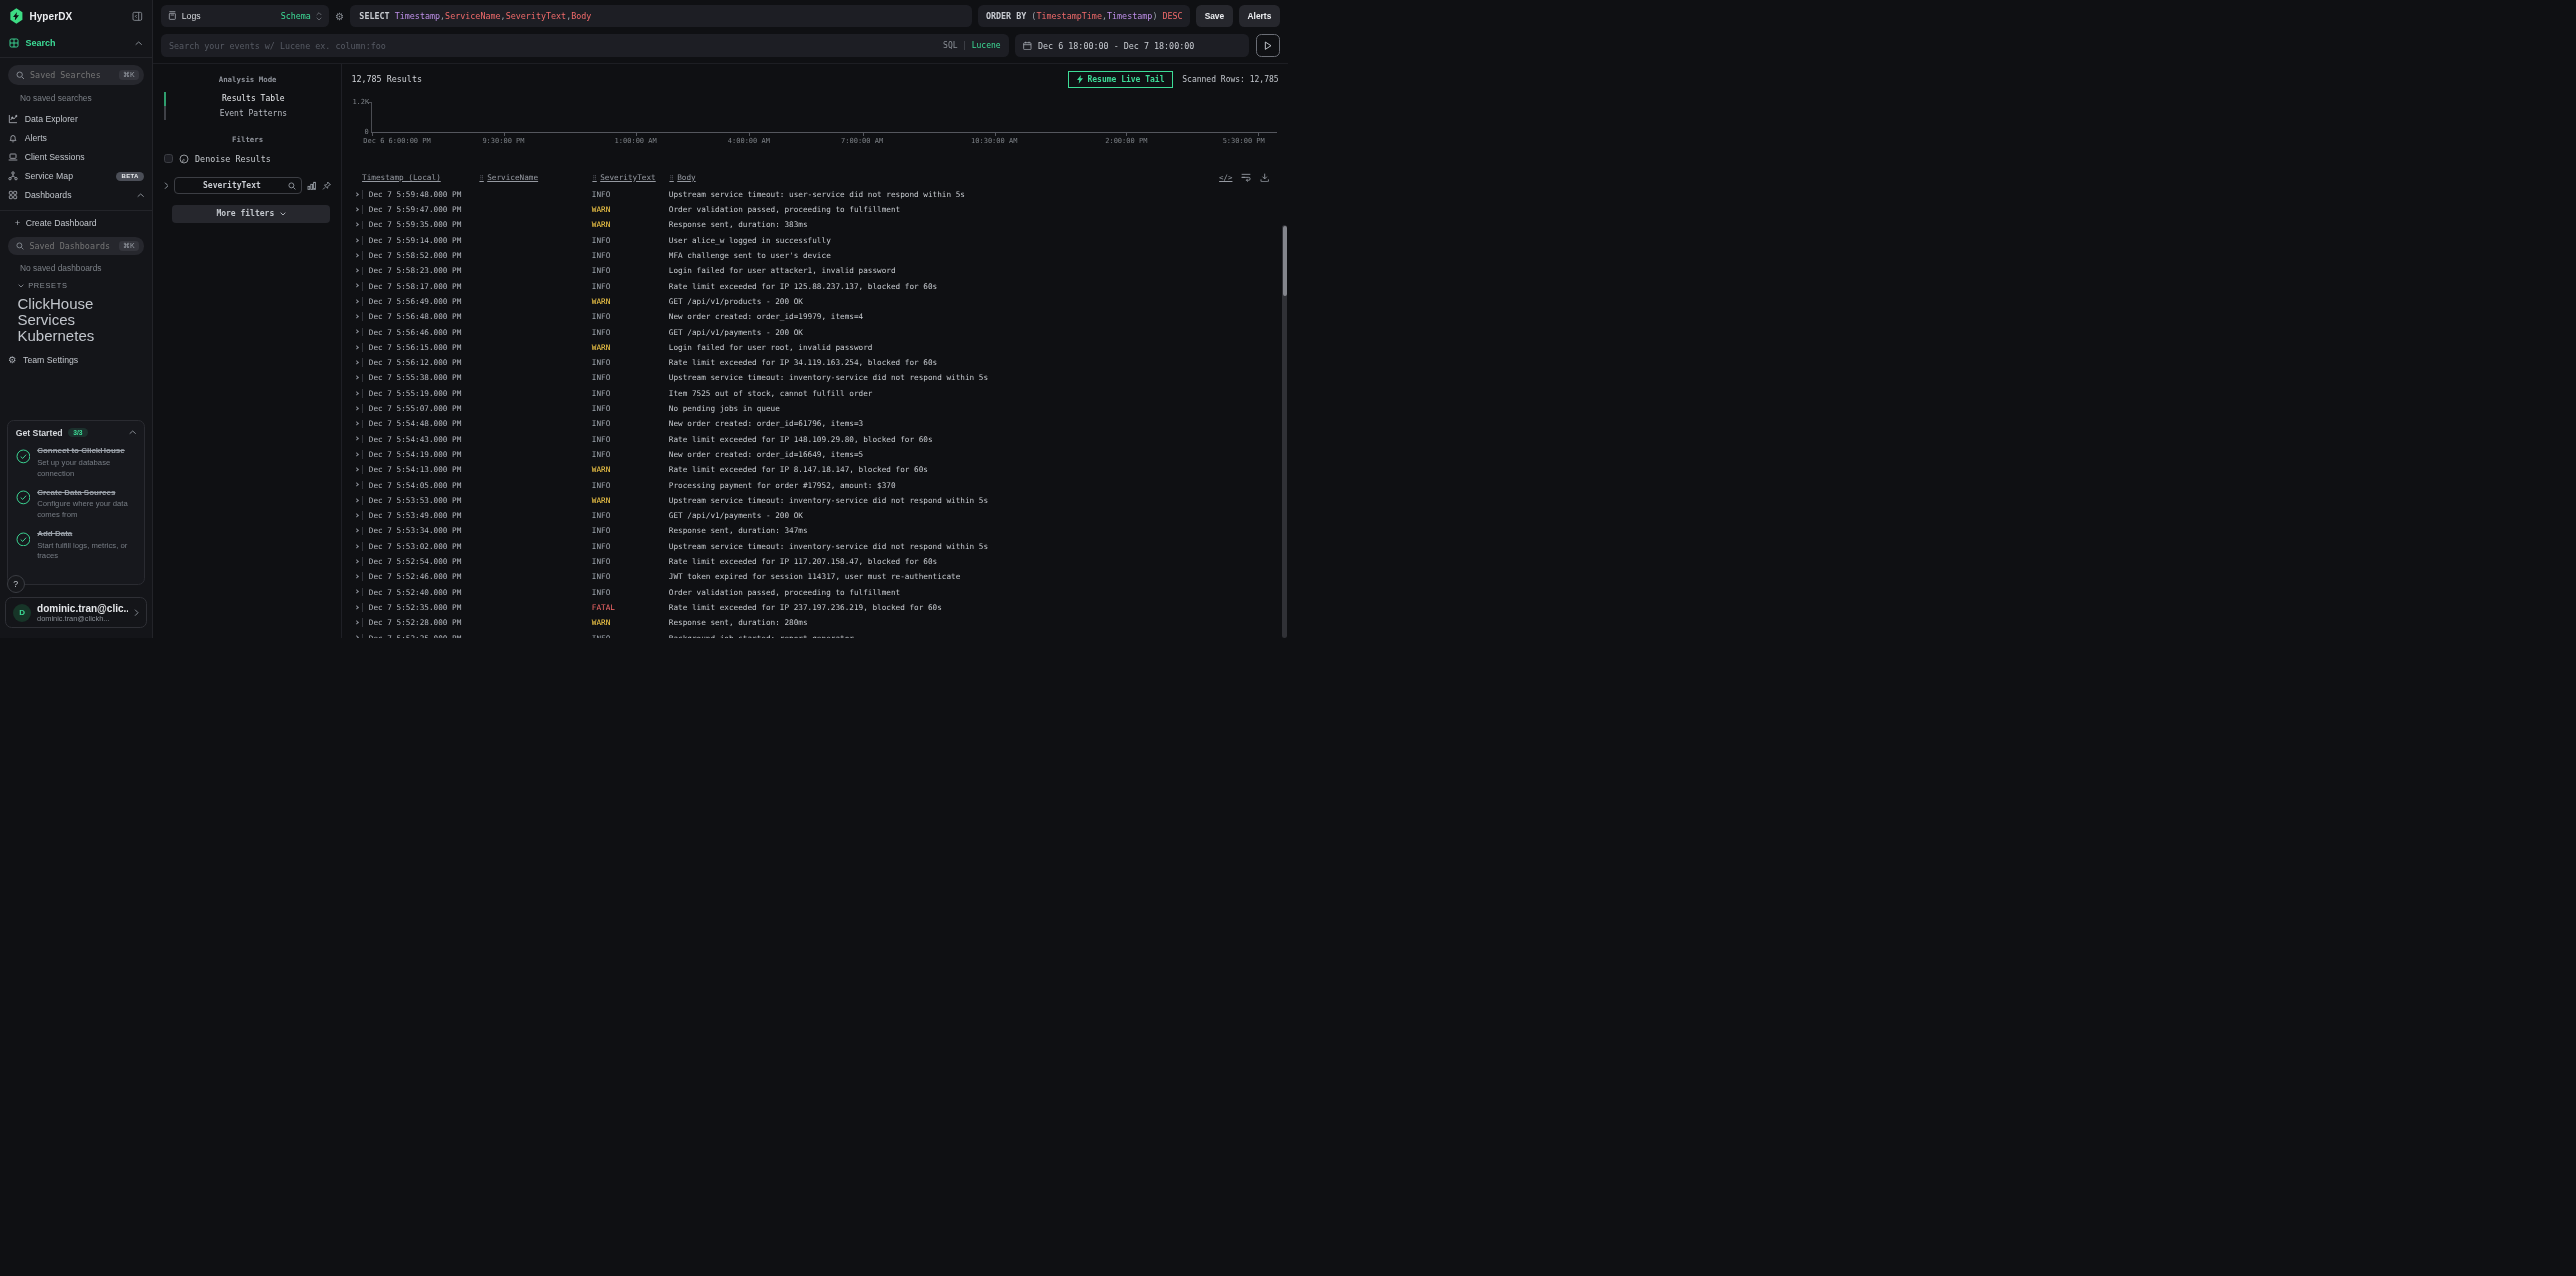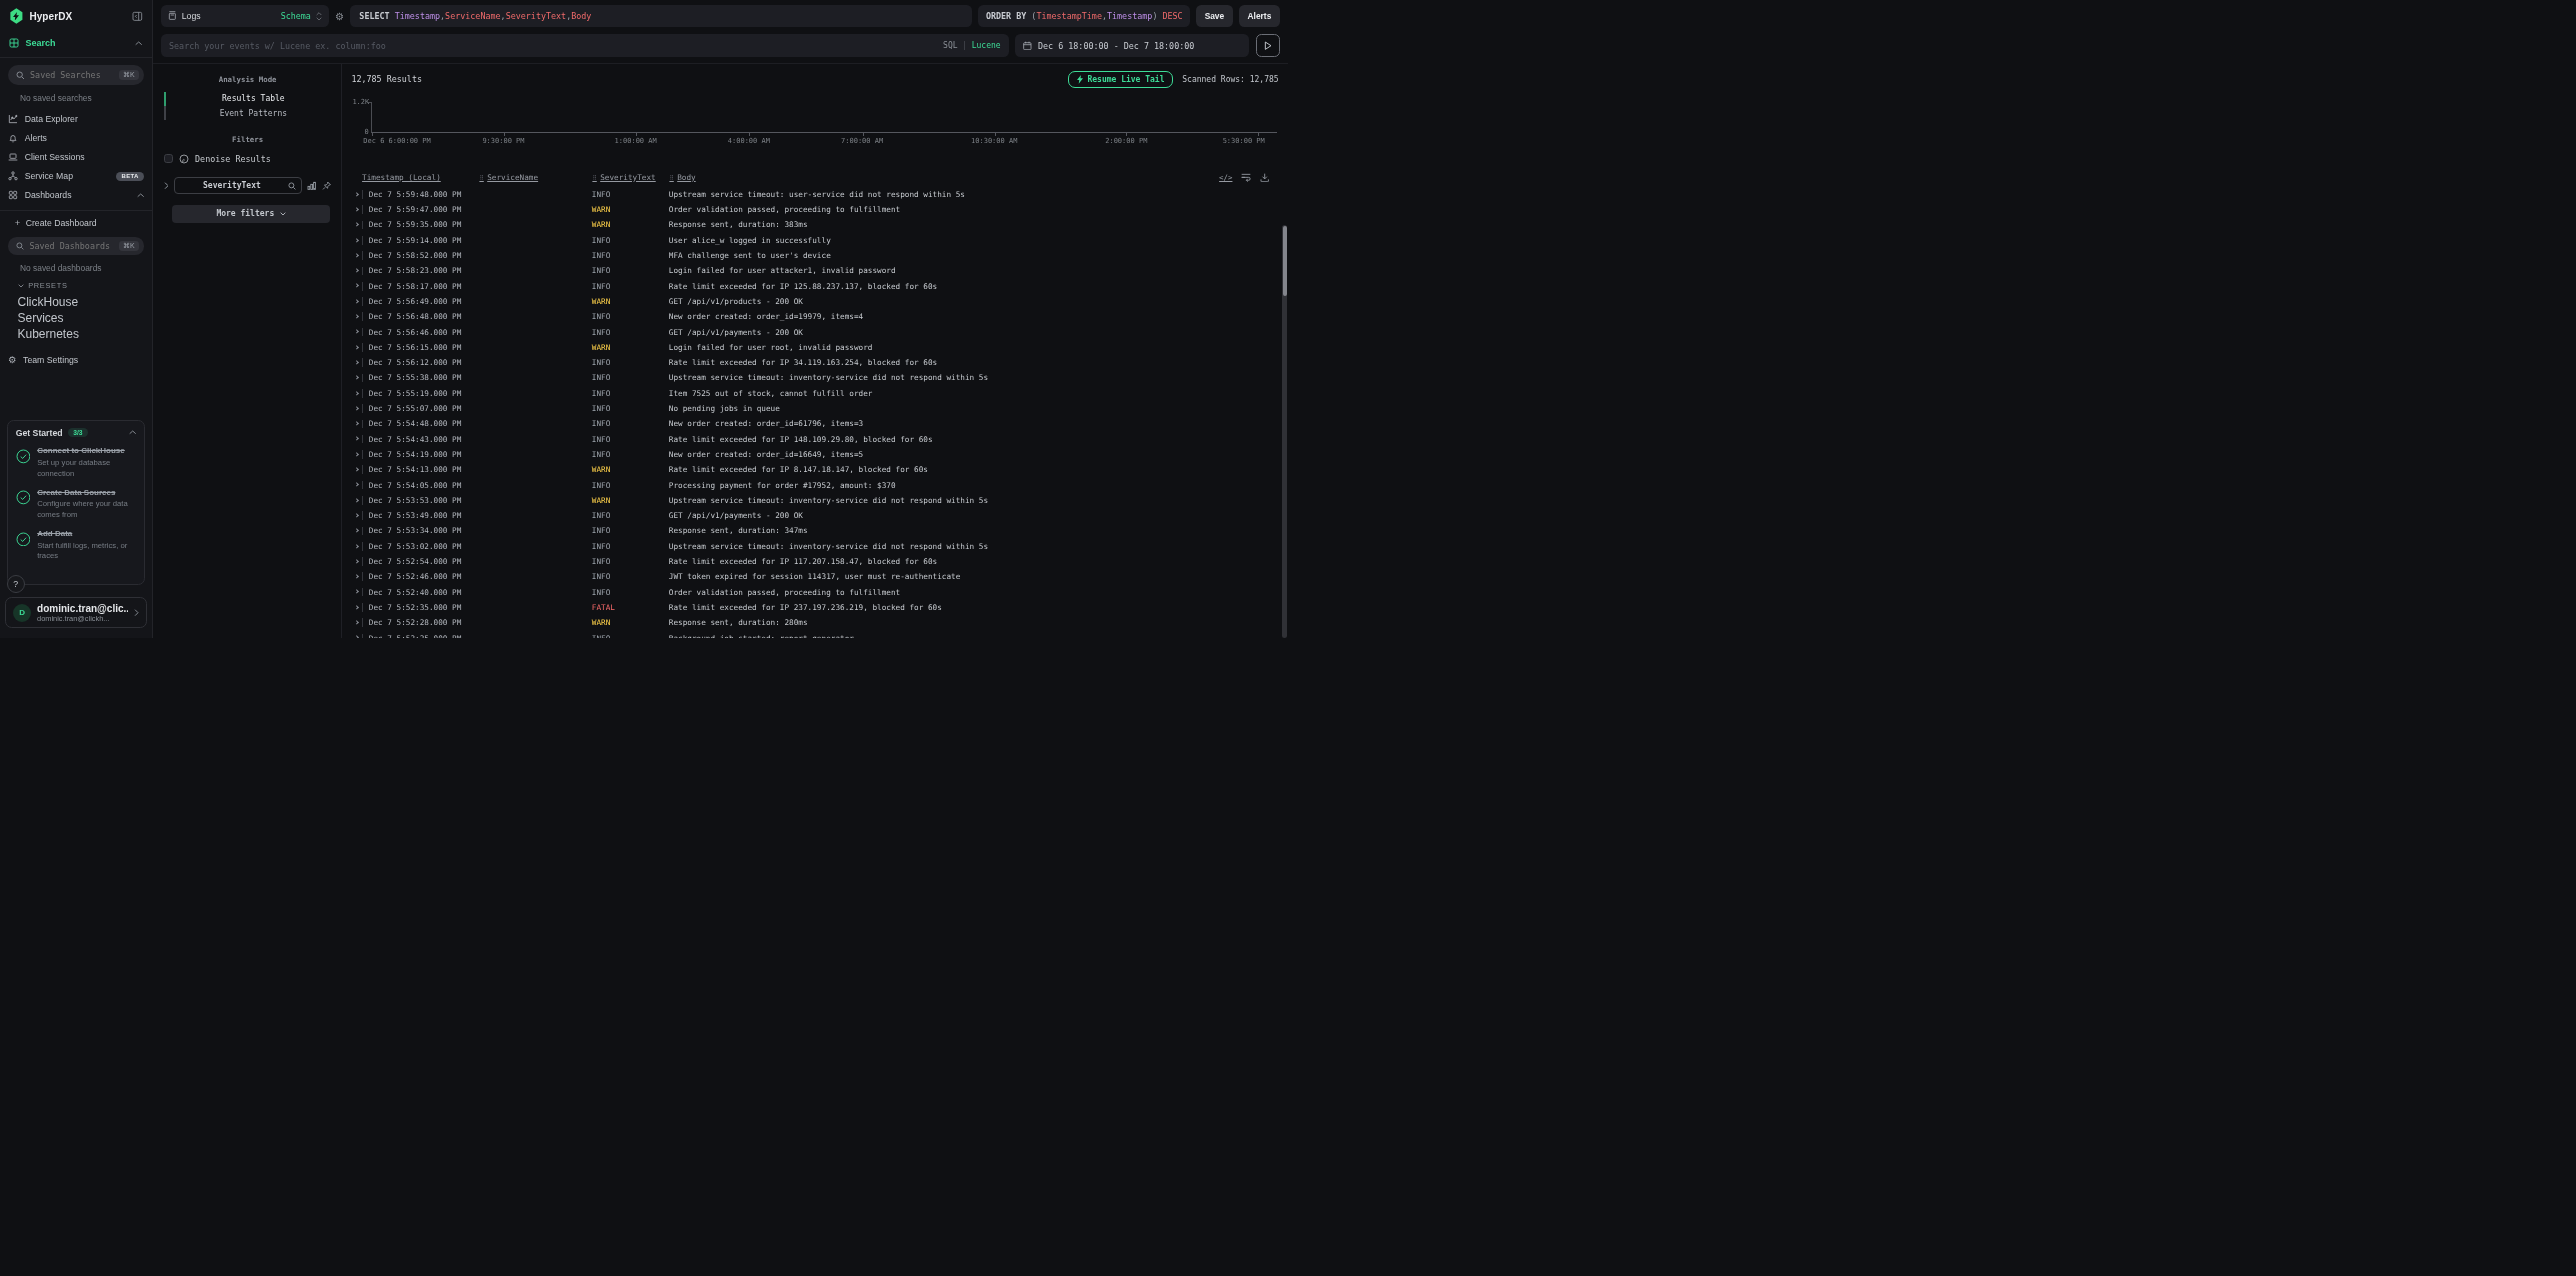--- a/index.html
+++ b/index.html
@@ -35,21 +35,21 @@
   .empty-note { color:#7c8087; font-size:8.4px; padding:5.4px 0 6.7px 20px; }
 
   .nav-item { display:flex; align-items:center; gap:6.7px; height:19px; padding:0 8px;
               color:#c2c6cc; font-size:8.7px; cursor:pointer; }
   .nav-item .grow { flex:1; }
   .beta { background:#4b4e57; color:#e7e9ec; font-size:6px; font-weight:bold; letter-spacing:0.3px;
           border-radius:6px; padding:1.7px 5.4px; }
   .create-dash { display:flex; align-items:center; gap:5.4px; padding:6px 8px 1.3px 14.8px; color:#c2c6cc; font-size:8.7px; }
   .presets-label { display:flex; align-items:center; gap:4.7px; color:#8b9097; font-size:7.4px;
                    letter-spacing:0.7px; padding:6.7px 0 2.7px 17.5px; }
-  .preset-item { padding:2px 0 2px 17.5px; font-size:12px; color:#c2c6cc; height:16px; }
+  .preset-item { padding:2px 0 2px 17.5px; font-size:15px; color:#c2c6cc; height:16px; }
 
   .team-settings { margin-top:9.4px; }
 
   
   .gs-card { position:absolute; left:6.7px; right:6.7px; top:420px; height:165px; background:#17181d;
              border:0.7px solid #2a2b31; border-radius:6.7px; padding:6.7px 8px; }
   .gs-head { display:flex; align-items:center; gap:5.4px; }
   .gs-title { font-size:8.7px; font-weight:bold; color:#d6d9dd; }
   .gs-badge { background:rgba(61,220,151,.13); color:#3ddc97; font-size:6.7px; font-weight:bold;
               border-radius:6px; padding:1.3px 5.4px; }
@@ -111,21 +111,21 @@
              align-items:center; padding:0 5.4px; gap:4px; }
   .sev-box span { flex:1; font-family:"DejaVu Sans Mono", monospace; font-weight:bold;
                   font-size:8px; color:#c9ccd2; }
   .more-filters { margin:10.7px 1.3px 0 8px; height:18px; background:#26272d; border-radius:4px;
                   display:flex; align-items:center; justify-content:center; gap:5.4px;
                   font-family:"DejaVu Sans Mono", monospace; font-weight:bold; font-size:8px; color:#c3c7cd; }
 
   #results { flex:1; min-width:0; position:relative; padding:6.7px 9.4px 0 9.4px; }
   .res-head { display:flex; align-items:center; }
   .res-count { font-family:"DejaVu Sans Mono", monospace; font-size:8.4px; color:#d0d3d8; flex:1; }
-  .live-btn { border:0.7px solid #3ddc97; color:#3ddc97; border-radius:7px; height:17.5px;
+  .live-btn { border:0.7px solid #3ddc97; color:#3ddc97; border-radius:0; height:17.5px;
               display:flex; align-items:center; gap:4.7px; padding:0 7.4px;
               font-family:"DejaVu Sans Mono", monospace; font-weight:bold; font-size:8px; }
   .scanned { font-family:"DejaVu Sans Mono", monospace; font-size:8px; color:#c3c7cd; margin-left:9.4px; }
 
   
   .chart-wrap { margin:13.4px 1.3px 0 20px; }
   .plot { position:relative; height:31px; border-left:0.7px solid #4a4c52; border-bottom:1.3px solid #55575e; }
   .plot::before { content:''; position:absolute; top:0; left:-4px; width:4px; height:0.7px; background:#4a4c52; }
   .ymax { position:absolute; left:-20px; top:-3.4px; font-family:"DejaVu Sans Mono", monospace;
           font-size:7px; color:#7c8086; }

